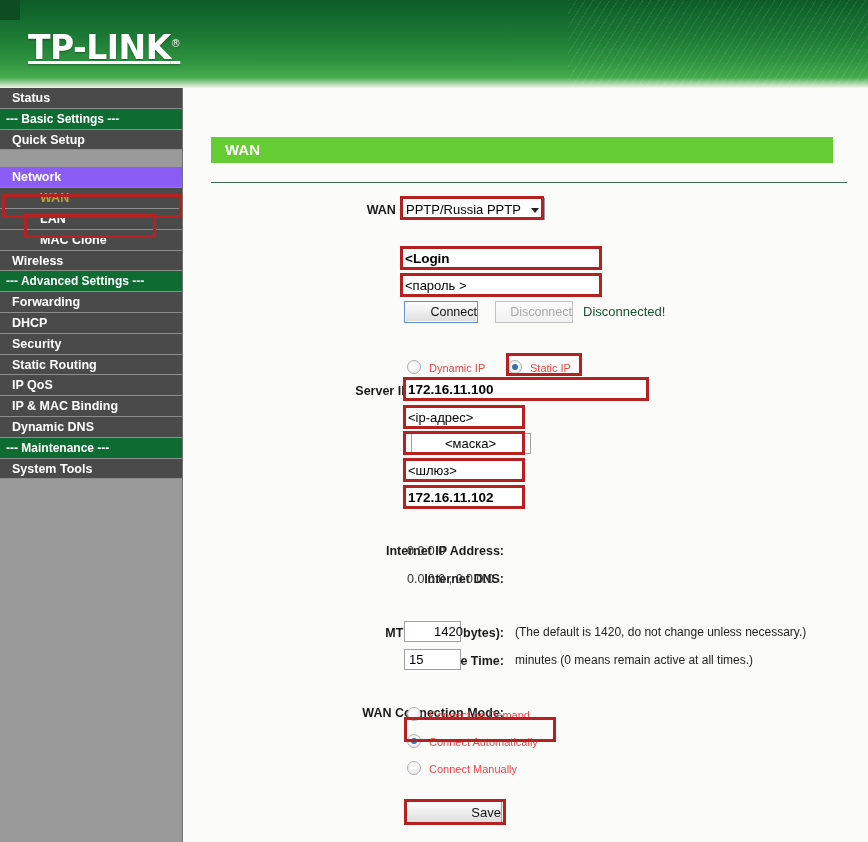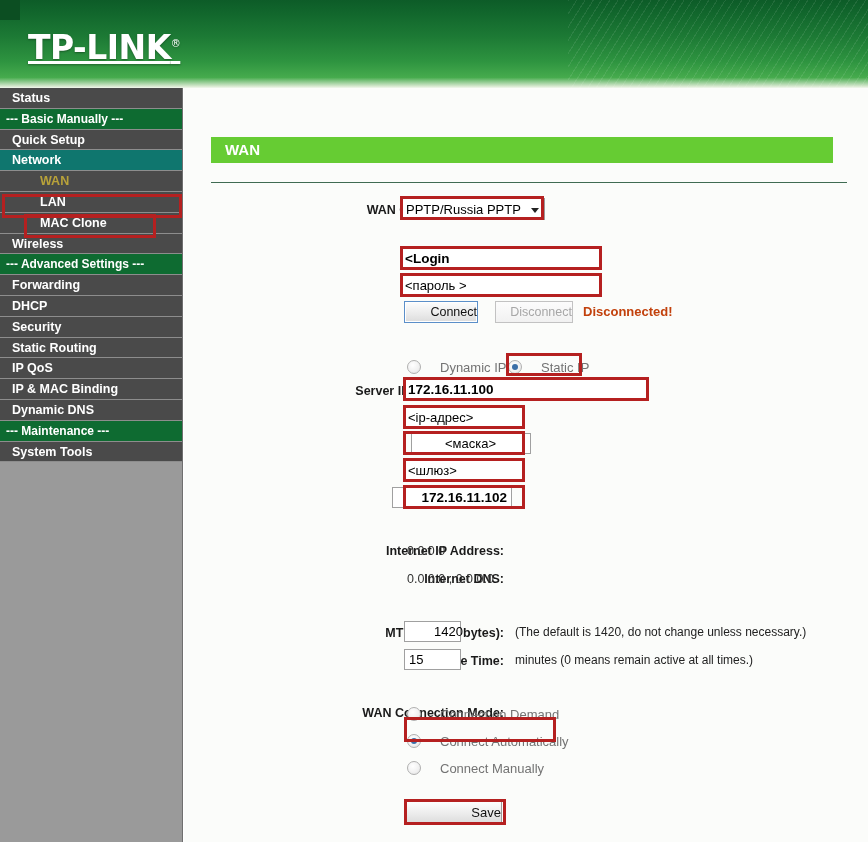--- a/index.html
+++ b/index.html
@@ -94,22 +94,23 @@
   }
   .menu-item.level1 { padding-left: 12px; }
   .menu-item.level2 { padding-left: 40px; }
   .menu-item.section {
     background: #0e6b31;
     color: #ffffff;
     padding-left: 6px;
     font-size: 12px;
   }
   .menu-item.current {
-    background: #0f766e;
+    background: #8b5cf6;
     color: #ffffff;
+    margin-top: 17px;
   }
   .menu-item.subcurrent {
     background: #4a4a4a;
     color: #b8a23a;
   }
   #sidebar-filler {
     position: absolute;
     left: 0;
     top: 397px;
     width: 182px;
@@ -253,49 +254,49 @@
   .radio.checked::after {
     content: "";
     position: absolute;
     left: 3px; top: 3px;
     width: 6px; height: 6px;
     border-radius: 50%;
     background: #3b6fa8;
   }
   .radio-label {
     display: inline-block;
+    font-size: 11px;
+    color: #ef4444;
+    margin-left: 8px;
+    vertical-align: 0px;
+  }
+
+  .status-text {
+    position: absolute;
     font-size: 13px;
-    color: #737373;
-    margin-left: 19px;
-    vertical-align: 0px;
-  }
-
-  .status-text {
-    position: absolute;
-    font-size: 13px;
-    font-weight: bold;
-    color: #c2410c;
+    font-weight: normal;
+    color: #14532d;
     white-space: nowrap;
   }
 </style>
 </head>
 <body>
 
 <div id="header">
   <div id="header-stripes"></div>
   <div id="header-corner"></div>
   <div id="logo">
     <span>TP-LINK</span><sup>®</sup>
   </div>
 </div>
 
 <div id="sidebar">
   <div id="sidebar-menu">
       <div class="menu-item level1">Status</div>
-      <div class="menu-item section">--- Basic Manually ---</div>
+      <div class="menu-item section">--- Basic Settings ---</div>
       <div class="menu-item level1">Quick Setup</div>
       <div class="menu-item level1 current">Network</div>
       <div class="menu-item level2 subcurrent">WAN</div>
       <div class="menu-item level2">LAN</div>
       <div class="menu-item level2">MAC Clone</div>
       <div class="menu-item level1">Wireless</div>
       <div class="menu-item section">--- Advanced Settings ---</div>
       <div class="menu-item level1">Forwarding</div>
       <div class="menu-item level1">DHCP</div>
       <div class="menu-item level1">Security</div>
@@ -346,21 +347,21 @@
   <div class="lbl" style="left:0px; top:324px; width:320px;">IP Address:</div>
   <div class="inp" style="left:219px; top:319px; width:120px;">&lt;ip-адрес&gt;</div>
 
   <div class="lbl" style="left:0px; top:350px; width:320px;">Subnet Mask:</div>
   <div class="inp" style="left:227px; top:345px; width:120px;padding-left:33px;">&lt;маска&gt;</div>
 
   <div class="lbl" style="left:0px; top:377px; width:320px;">Default Gateway:</div>
   <div class="inp" style="left:219px; top:372px; width:120px;">&lt;шлюз&gt;</div>
 
   <div class="lbl" style="left:0px; top:404px; width:320px;">DNS:</div>
-  <div class="inp bold" style="left:208px; top:399px; width:120px;text-align:right;">172.16.11.102</div>
+  <div class="inp bold" style="left:219px; top:399px; width:120px;">172.16.11.102</div>
 
   <div class="lbl" style="left:0px; top:456px; width:320px;">Internet IP Address:</div>
   <div class="val-static" style="left:223px; top:456px;">0.0.0.0</div>
 
   <div class="lbl" style="left:0px; top:484px; width:320px;">Internet DNS:</div>
   <div class="val-static" style="left:223px; top:484px;">0.0.0.0 , 0.0.0.0</div>
 
   <div class="lbl" style="left:0px; top:538px; width:320px;">MTU Size (in bytes):</div>
   <div class="inp" style="left:220px; top:533px; width:57px;padding-left:29px;">1420</div>
   <div class="hint" style="left:287px; top:537px;">(The default is 1420, do not change unless necessary.)</div>

